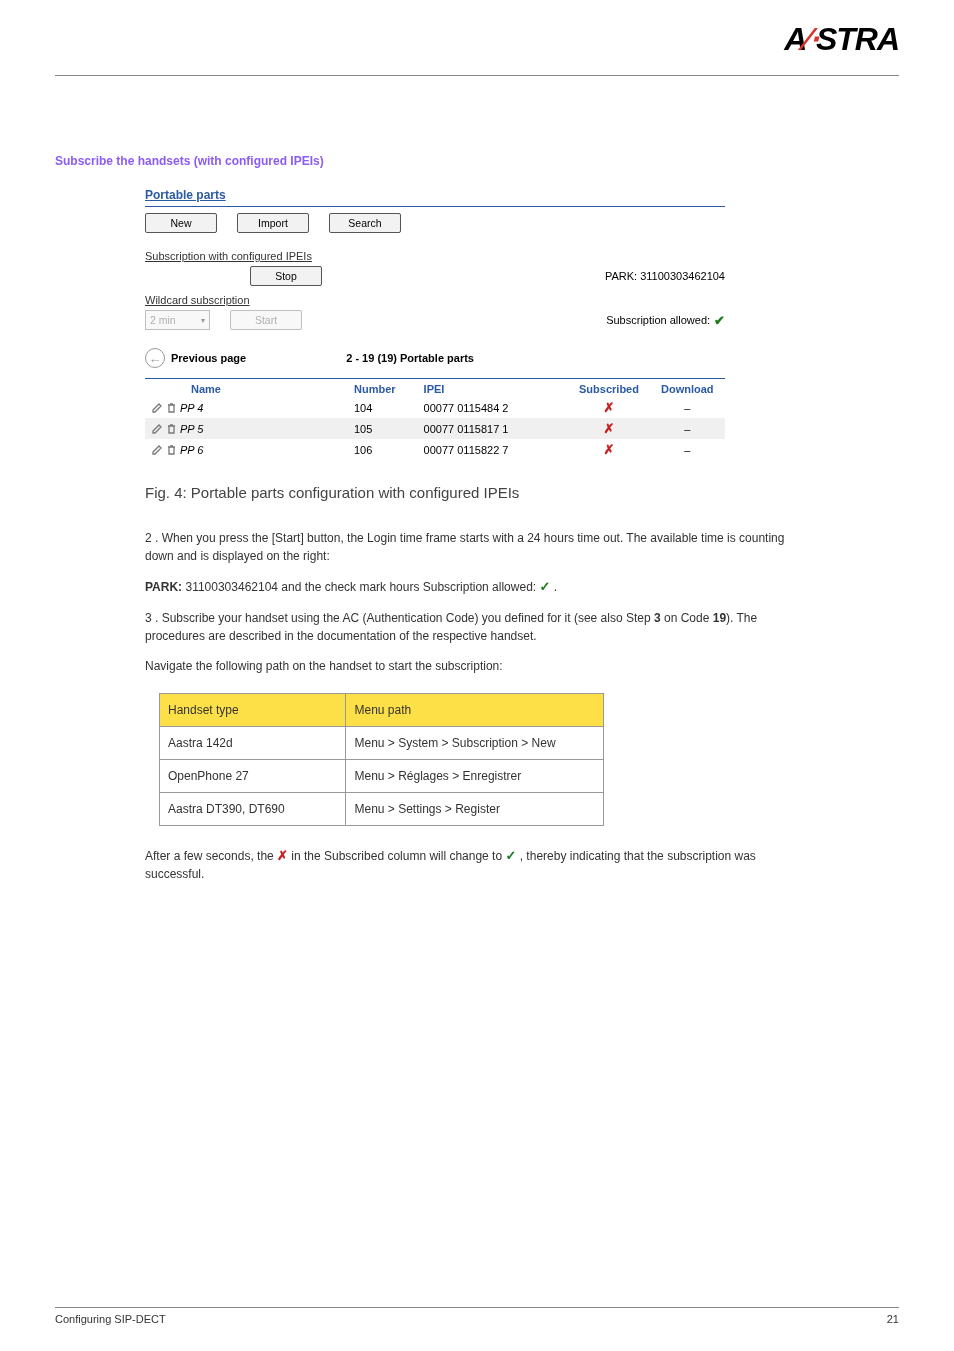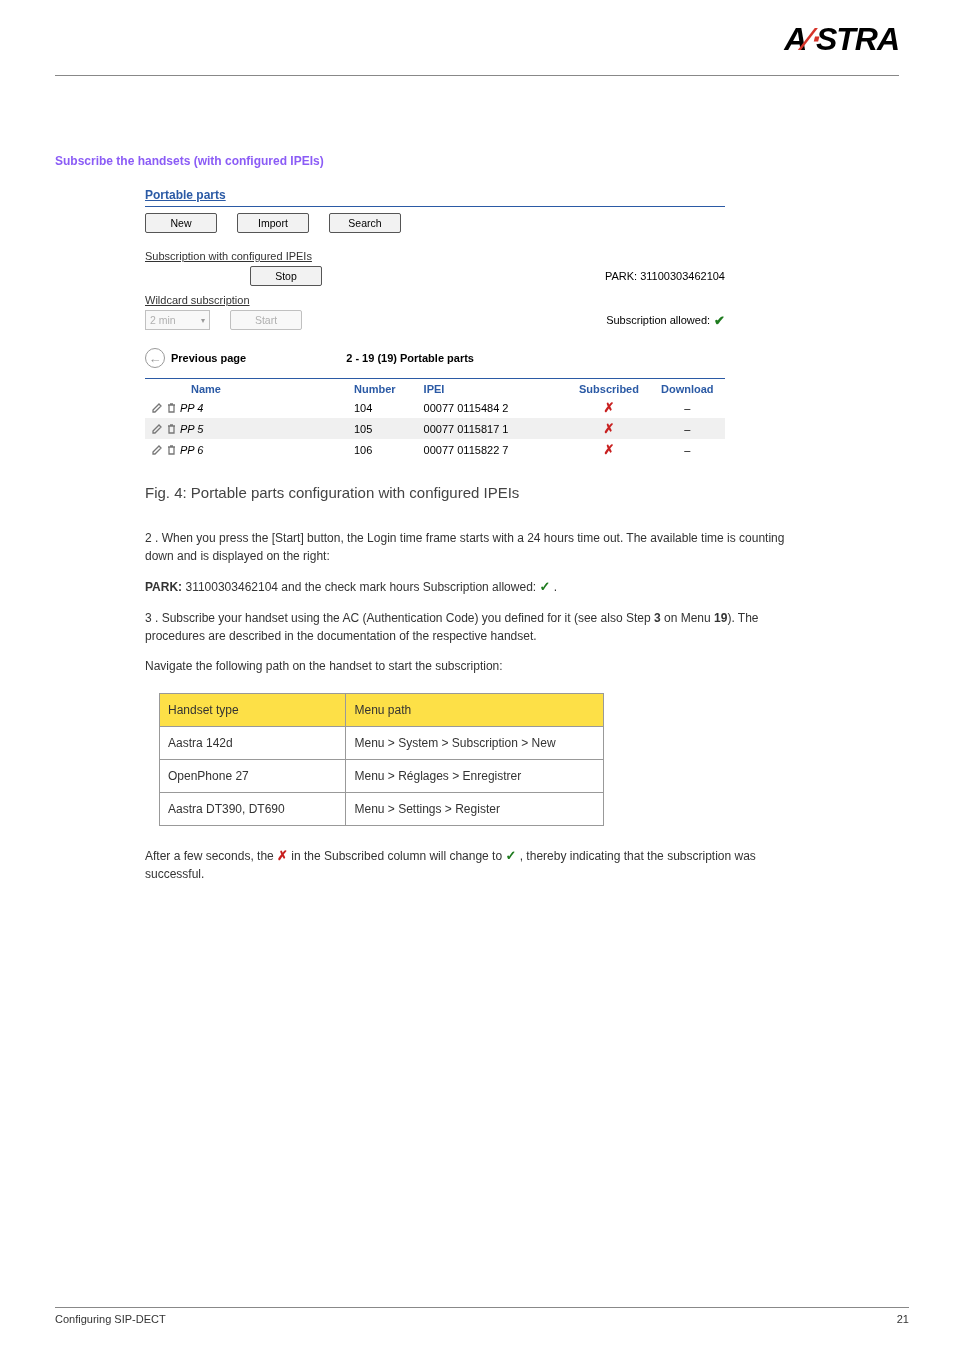--- a/index.html
+++ b/index.html
@@ -228,21 +228,21 @@
   }
   table.doc-table th {
     font-weight: normal;
     background: #fde047;
   }
   .handset-col { width: 42%; }
   .footer {
     position: absolute;
     bottom: 26px;
     left: 55px;
-    right: 45px;
+    right: 55px;
     border-top: 1px solid #888;
     padding-top: 5px;
     font-size: 11px;
     color: #333;
     display: flex;
     justify-content: space-between;
   }
 </style>
 </head>
 <body>
@@ -375,21 +375,21 @@
   <div class="body-text">
     <p>2 . When you press the [Start] button, the Login time frame starts with a 24 hours time out. The available time is counting down and is displayed on the right:</p>
     <p>
       <span class="body-bold">PARK: </span>
       <span>31100303462104</span>
       <span> and the check mark hours Subscription allowed: </span>
       <span class="check-green">✓</span>
       <span>.</span>
     </p>
     <p>
-      <span>3 . Subscribe your handset using the AC (Authentication Code) you defined for it (see also Step </span><span class="page-ref">3</span><span> on Menu </span><span class="page-ref">19</span><span>). The procedures are described in the documentation of the respective handset.</span>
+      <span>3 . Subscribe your handset using the AC (Authentication Code) you defined for it (see also Step </span><span class="page-ref">3</span><span> on Code </span><span class="page-ref">19</span><span>). The procedures are described in the documentation of the respective handset.</span>
     </p>
     <p>Navigate the following path on the handset to start the subscription:</p>
 
     <table class="doc-table">
       <tbody>
           <tr>
         <th class="handset-col">Handset type</th>
         <th>Menu path</th>
       </tr>
       <tr>

